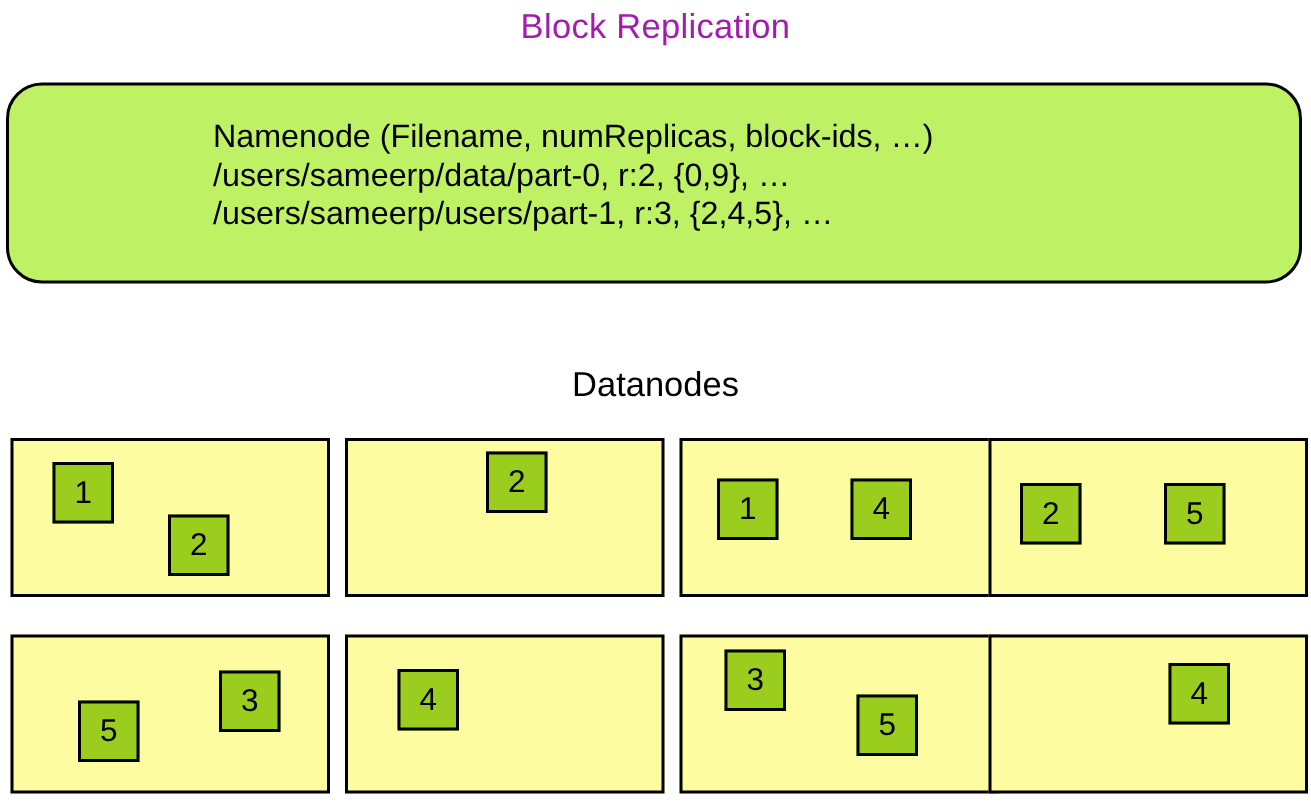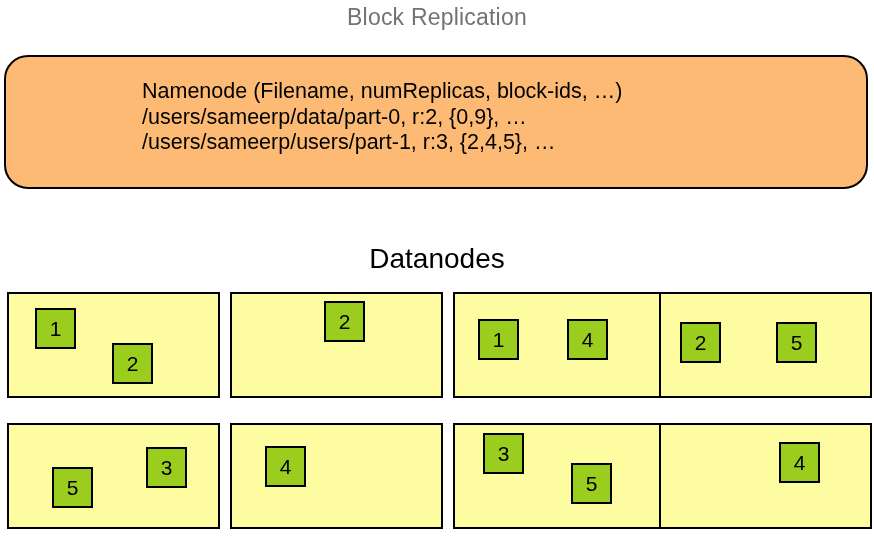--- a/index.html
+++ b/index.html
@@ -23,34 +23,34 @@
   }
 
   
   .diagram-title {
     position: absolute;
     left: 0;
     top: 4px;
     width: 874px;
     text-align: center;
     font-size: 23px;
-    color: #737373;
+    color: #a21caf;
     letter-spacing: 0.2px;
     white-space: nowrap;
   }
 
   
   .namenode-box {
     position: absolute;
     left: 4px;
     top: 55px;
     width: 864px;
     height: 134px;
     box-sizing: border-box;
-    background: #fdba74;
+    background: #bef264;
     border: 2px solid #000000;
     border-radius: 24px;
   }
   .namenode-lines {
     position: absolute;
     left: 136px;
     top: 22px;
     font-size: 21.5px;
     line-height: 25.5px;
     color: #000000;
@@ -60,21 +60,21 @@
     height: 25.5px;
   }
 
   
   .datanodes-label {
     position: absolute;
     left: 0;
     top: 243px;
     width: 874px;
     text-align: center;
-    font-size: 28px;
+    font-size: 23px;
     color: #000000;
     white-space: nowrap;
   }
 
   
   .datanode-grid {
     position: absolute;
     left: 0;
     top: 292px;
     width: 874px;

